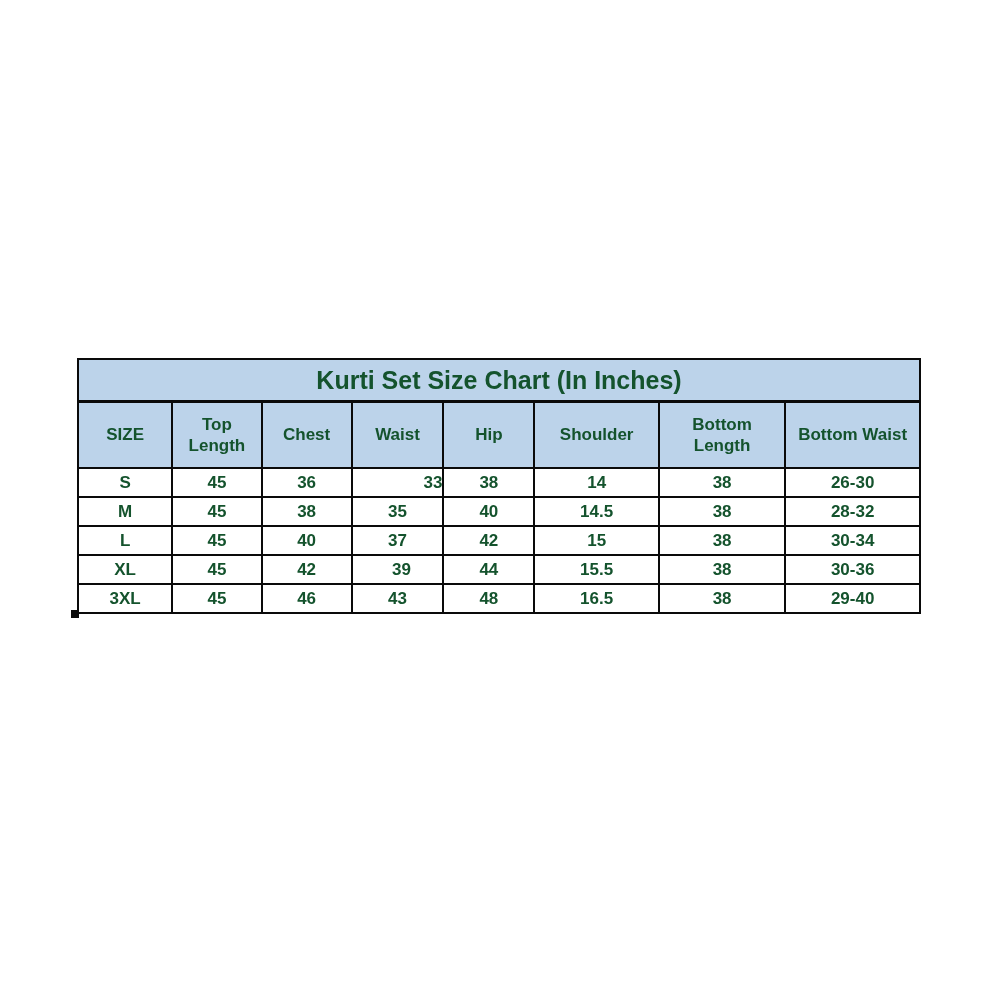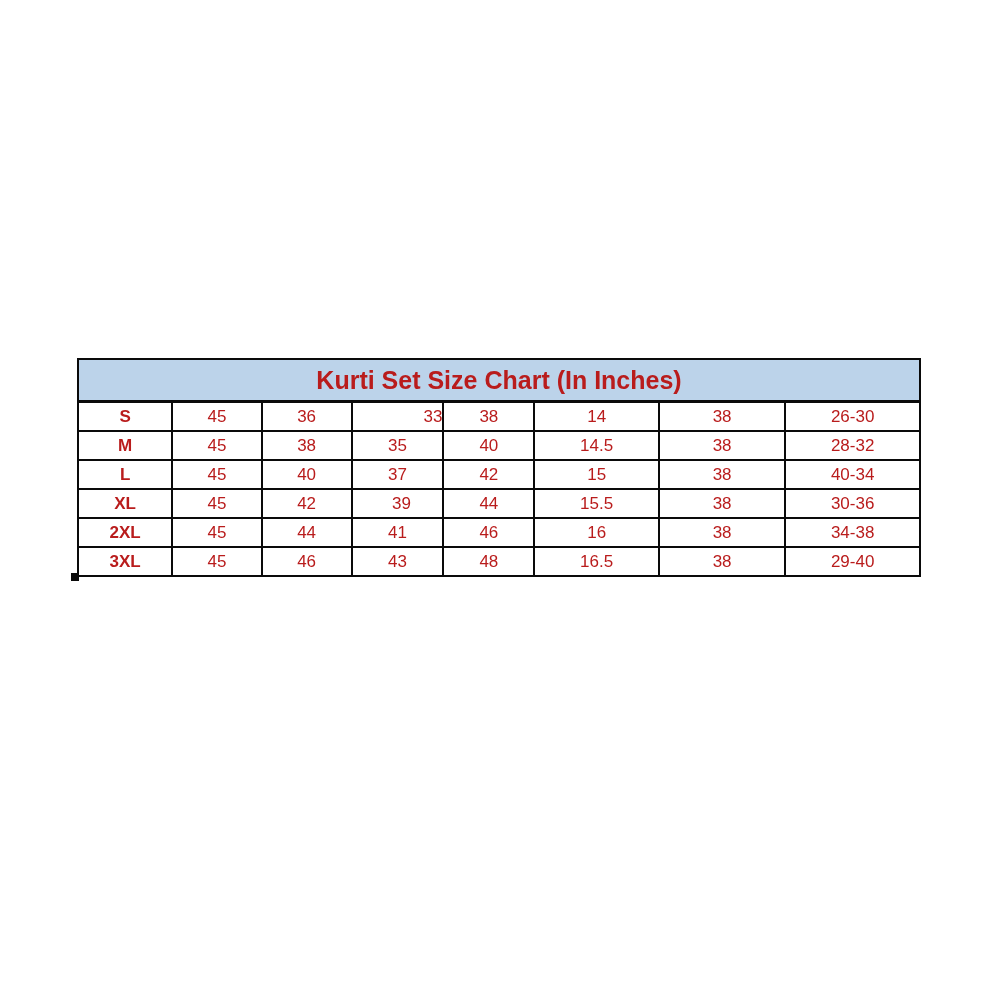--- a/index.html
+++ b/index.html
@@ -21,21 +21,21 @@
   .size-chart-wrap {
     position: absolute;
     left: 77px;
     top: 358px;
     width: 844px;
   }
   table.size-chart {
     width: 100%;
     border-collapse: collapse;
     table-layout: fixed;
-    color: #b91c1c;
+    color: #14532d;
   }
   table.size-chart td, table.size-chart th {
     border: 2px solid #0a0a0a;
     text-align: center;
     vertical-align: middle;
     padding: 0;
     overflow: hidden;
   }
   tr.title-row td {
     height: 40px;
@@ -47,21 +47,21 @@
   tr.header-row th {
     height: 60px;
     font-size: 17px;
     font-weight: bold;
     line-height: 1.25;
     padding: 2px 6px;
   }
   tr.data-row td {
     height: 27px;
     font-size: 17px;
-    font-weight: normal;
+    font-weight: bold;
   }
   tr.data-row td.size-col {
     font-weight: bold;
   }
   
   col.c0 { width: 11.2%; }
   col.c1 { width: 10.6%; }
   col.c2 { width: 10.7%; }
   col.c3 { width: 10.9%; }
   col.c4 { width: 10.8%; }
@@ -90,20 +90,31 @@
           <col class="c3">
         <col class="c4">
           <col class="c5">
           <col class="c6">
           <col class="c7">
       </colgroup>
       <tbody>
         <tr class="title-row">
           <td colspan="8" style="background: rgb(188, 211, 234);">Kurti Set Size Chart (In Inches)</td>
         </tr>
+        <tr class="header-row">
+
+        <th style="background: rgb(188, 211, 234);">SIZE</th>
+            <th style="background: rgb(188, 211, 234);">Top Length</th>
+            <th style="background: rgb(188, 211, 234);">Chest</th>
+            <th style="background: rgb(188, 211, 234);">Waist</th>
+            <th style="background: rgb(188, 211, 234);">Hip</th>
+            <th style="background: rgb(188, 211, 234);">Shoulder</th>
+            <th style="background: rgb(188, 211, 234);">Bottom Length</th>
+            <th style="background: rgb(188, 211, 234);">Bottom Waist</th>
+          </tr>
 
       <tr class="data-row">
             <td class="size-col" style="background: rgb(255, 255, 255);">S</td>
             <td style="background: rgb(255, 255, 255);">45</td>
             <td style="background: rgb(255, 255, 255); text-align: center;">36</td>
             <td style="background: rgb(255, 255, 255); text-align: right;">33</td>
             <td style="background: rgb(255, 255, 255);">38</td>
             <td style="background: rgb(255, 255, 255); margin-top: 46px;">14</td>
             <td style="background: rgb(255, 255, 255);">38</td>
             <td style="background: rgb(255, 255, 255);">26-30</td>
@@ -119,41 +130,31 @@
             <td style="background: rgb(255, 255, 255);">28-32</td>
           </tr>
           <tr class="data-row">
             <td class="size-col" style="background: rgb(255, 255, 255);">L</td>
             <td style="background: rgb(255, 255, 255);">45</td>
             <td style="background: rgb(255, 255, 255);">40</td>
             <td style="background: rgb(255, 255, 255);">37</td>
             <td style="background: rgb(255, 255, 255);">42</td>
             <td style="background: rgb(255, 255, 255);">15</td>
             <td style="background: rgb(255, 255, 255);">38</td>
-            <td style="background: rgb(255, 255, 255);">40-34</td>
+            <td style="background: rgb(255, 255, 255);">30-34</td>
           </tr>
           <tr class="data-row">
             <td class="size-col" style="background: rgb(255, 255, 255);">XL</td>
             <td style="background: rgb(255, 255, 255);">45</td>
             <td style="background: rgb(255, 255, 255);">42</td>
             <td style="background: rgb(255, 255, 255); padding-left: 8px;">39</td>
             <td style="background: rgb(255, 255, 255);">44</td>
             <td style="background: rgb(255, 255, 255);">15.5</td>
             <td style="background: rgb(255, 255, 255);">38</td>
             <td style="background: rgb(255, 255, 255);">30-36</td>
-          </tr>
-          <tr class="data-row">
-            <td class="size-col" style="background: rgb(255, 255, 255);">2XL</td>
-            <td style="background: rgb(255, 255, 255);">45</td>
-            <td style="background: rgb(255, 255, 255);">44</td>
-            <td style="background: rgb(255, 255, 255);">41</td>
-            <td style="background: rgb(255, 255, 255);">46</td>
-            <td style="background: rgb(255, 255, 255);">16</td>
-            <td style="background: rgb(255, 255, 255);">38</td>
-            <td style="background: rgb(255, 255, 255);">34-38</td>
           </tr>
           <tr class="data-row">
             <td class="size-col" style="background: rgb(255, 255, 255);">3XL</td>
             <td style="background: rgb(255, 255, 255);">45</td>
             <td style="background: rgb(255, 255, 255);">46</td>
             <td style="background: rgb(255, 255, 255);">43</td>
             <td style="background: rgb(255, 255, 255);">48</td>
             <td style="background: rgb(255, 255, 255);">16.5</td>
             <td style="background: rgb(255, 255, 255);">38</td>
             <td style="background: rgb(255, 255, 255);">29-40</td>

